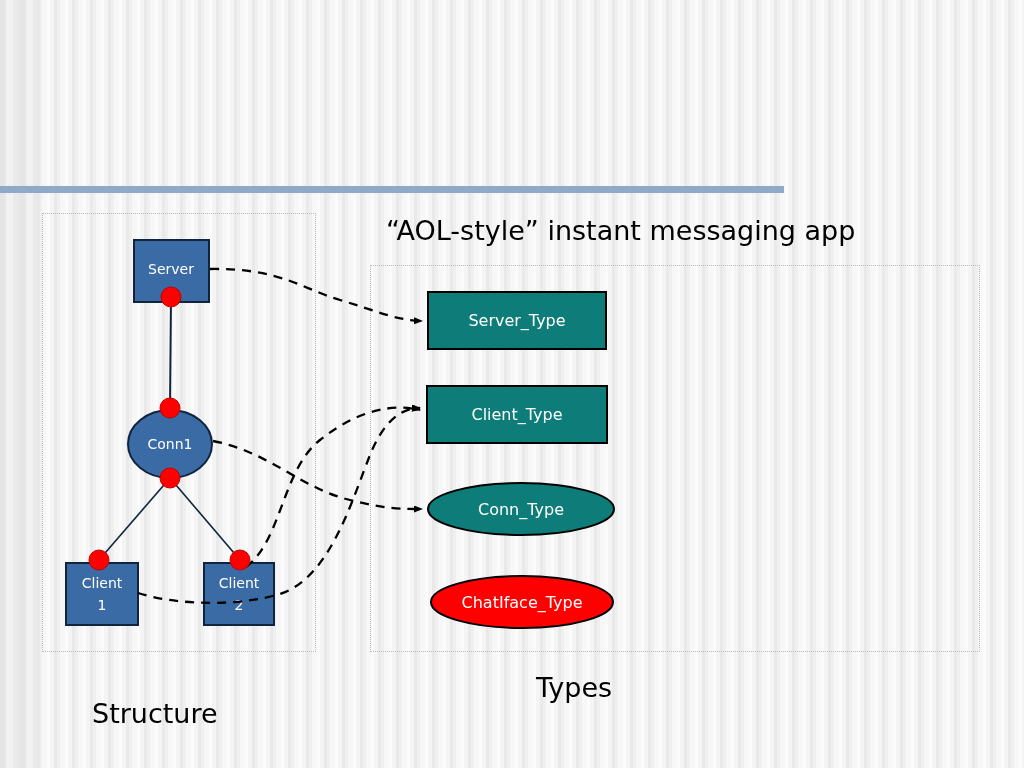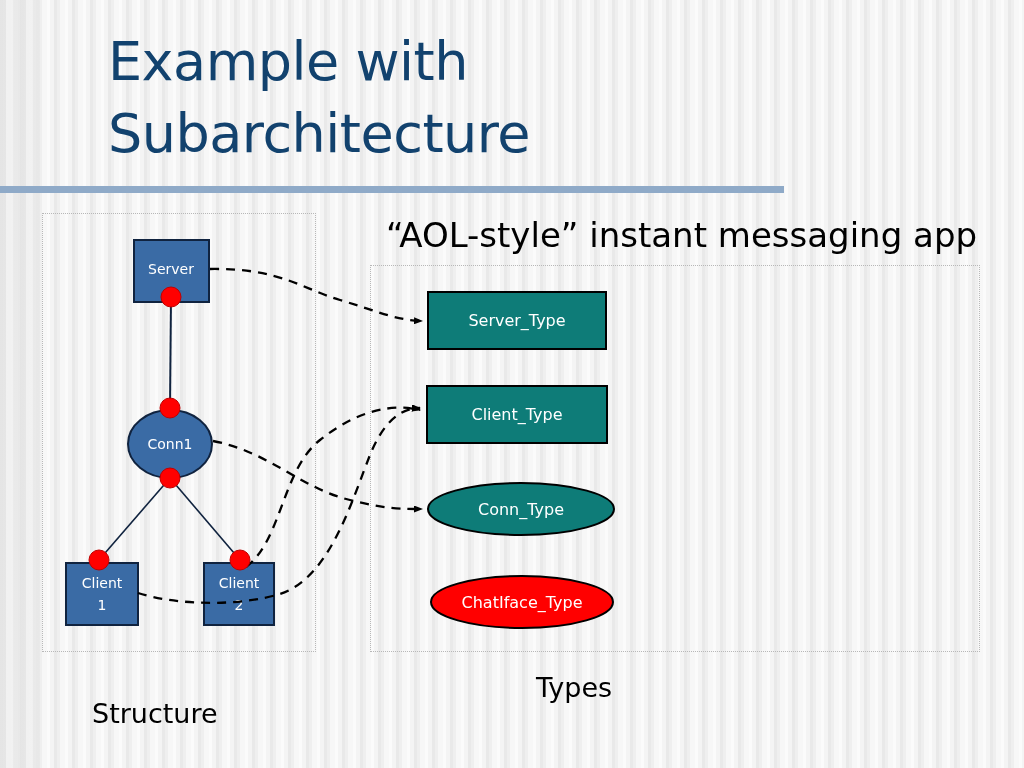--- a/index.html
+++ b/index.html
@@ -64,21 +64,21 @@
     width: 784px;
     height: 7px;
     background: #8FAAC8;
   }
 
   
   #subtitle {
     position: absolute;
     left: 386px;
     top: 215px;
-    font-size: 34px;
+    font-size: 27px;
     color: #000000;
     white-space: nowrap;
   }
 
   
   .panel {
     position: absolute;
     border: 1px dotted #b8b8b8;
     background: transparent;
   }
@@ -112,22 +112,20 @@
   .label-structure { font-size: 14px; }
   .label-type      { font-size: 16px; }
 </style>
 </head>
 <body>
 
 <div id="slide">
 
   <div id="left-band"></div>
 
-  <div id="title">Example with
-Subarchitecture</div>
 
   <div id="divider"></div>
 
   <div id="subtitle">“AOL-style” instant messaging app</div>
 
   <div class="panel" id="structure-panel"></div>
   <div class="panel" id="types-panel"></div>
 
   <div class="caption" id="caption-structure">Structure</div>
   <div class="caption" id="caption-types">Types</div>

